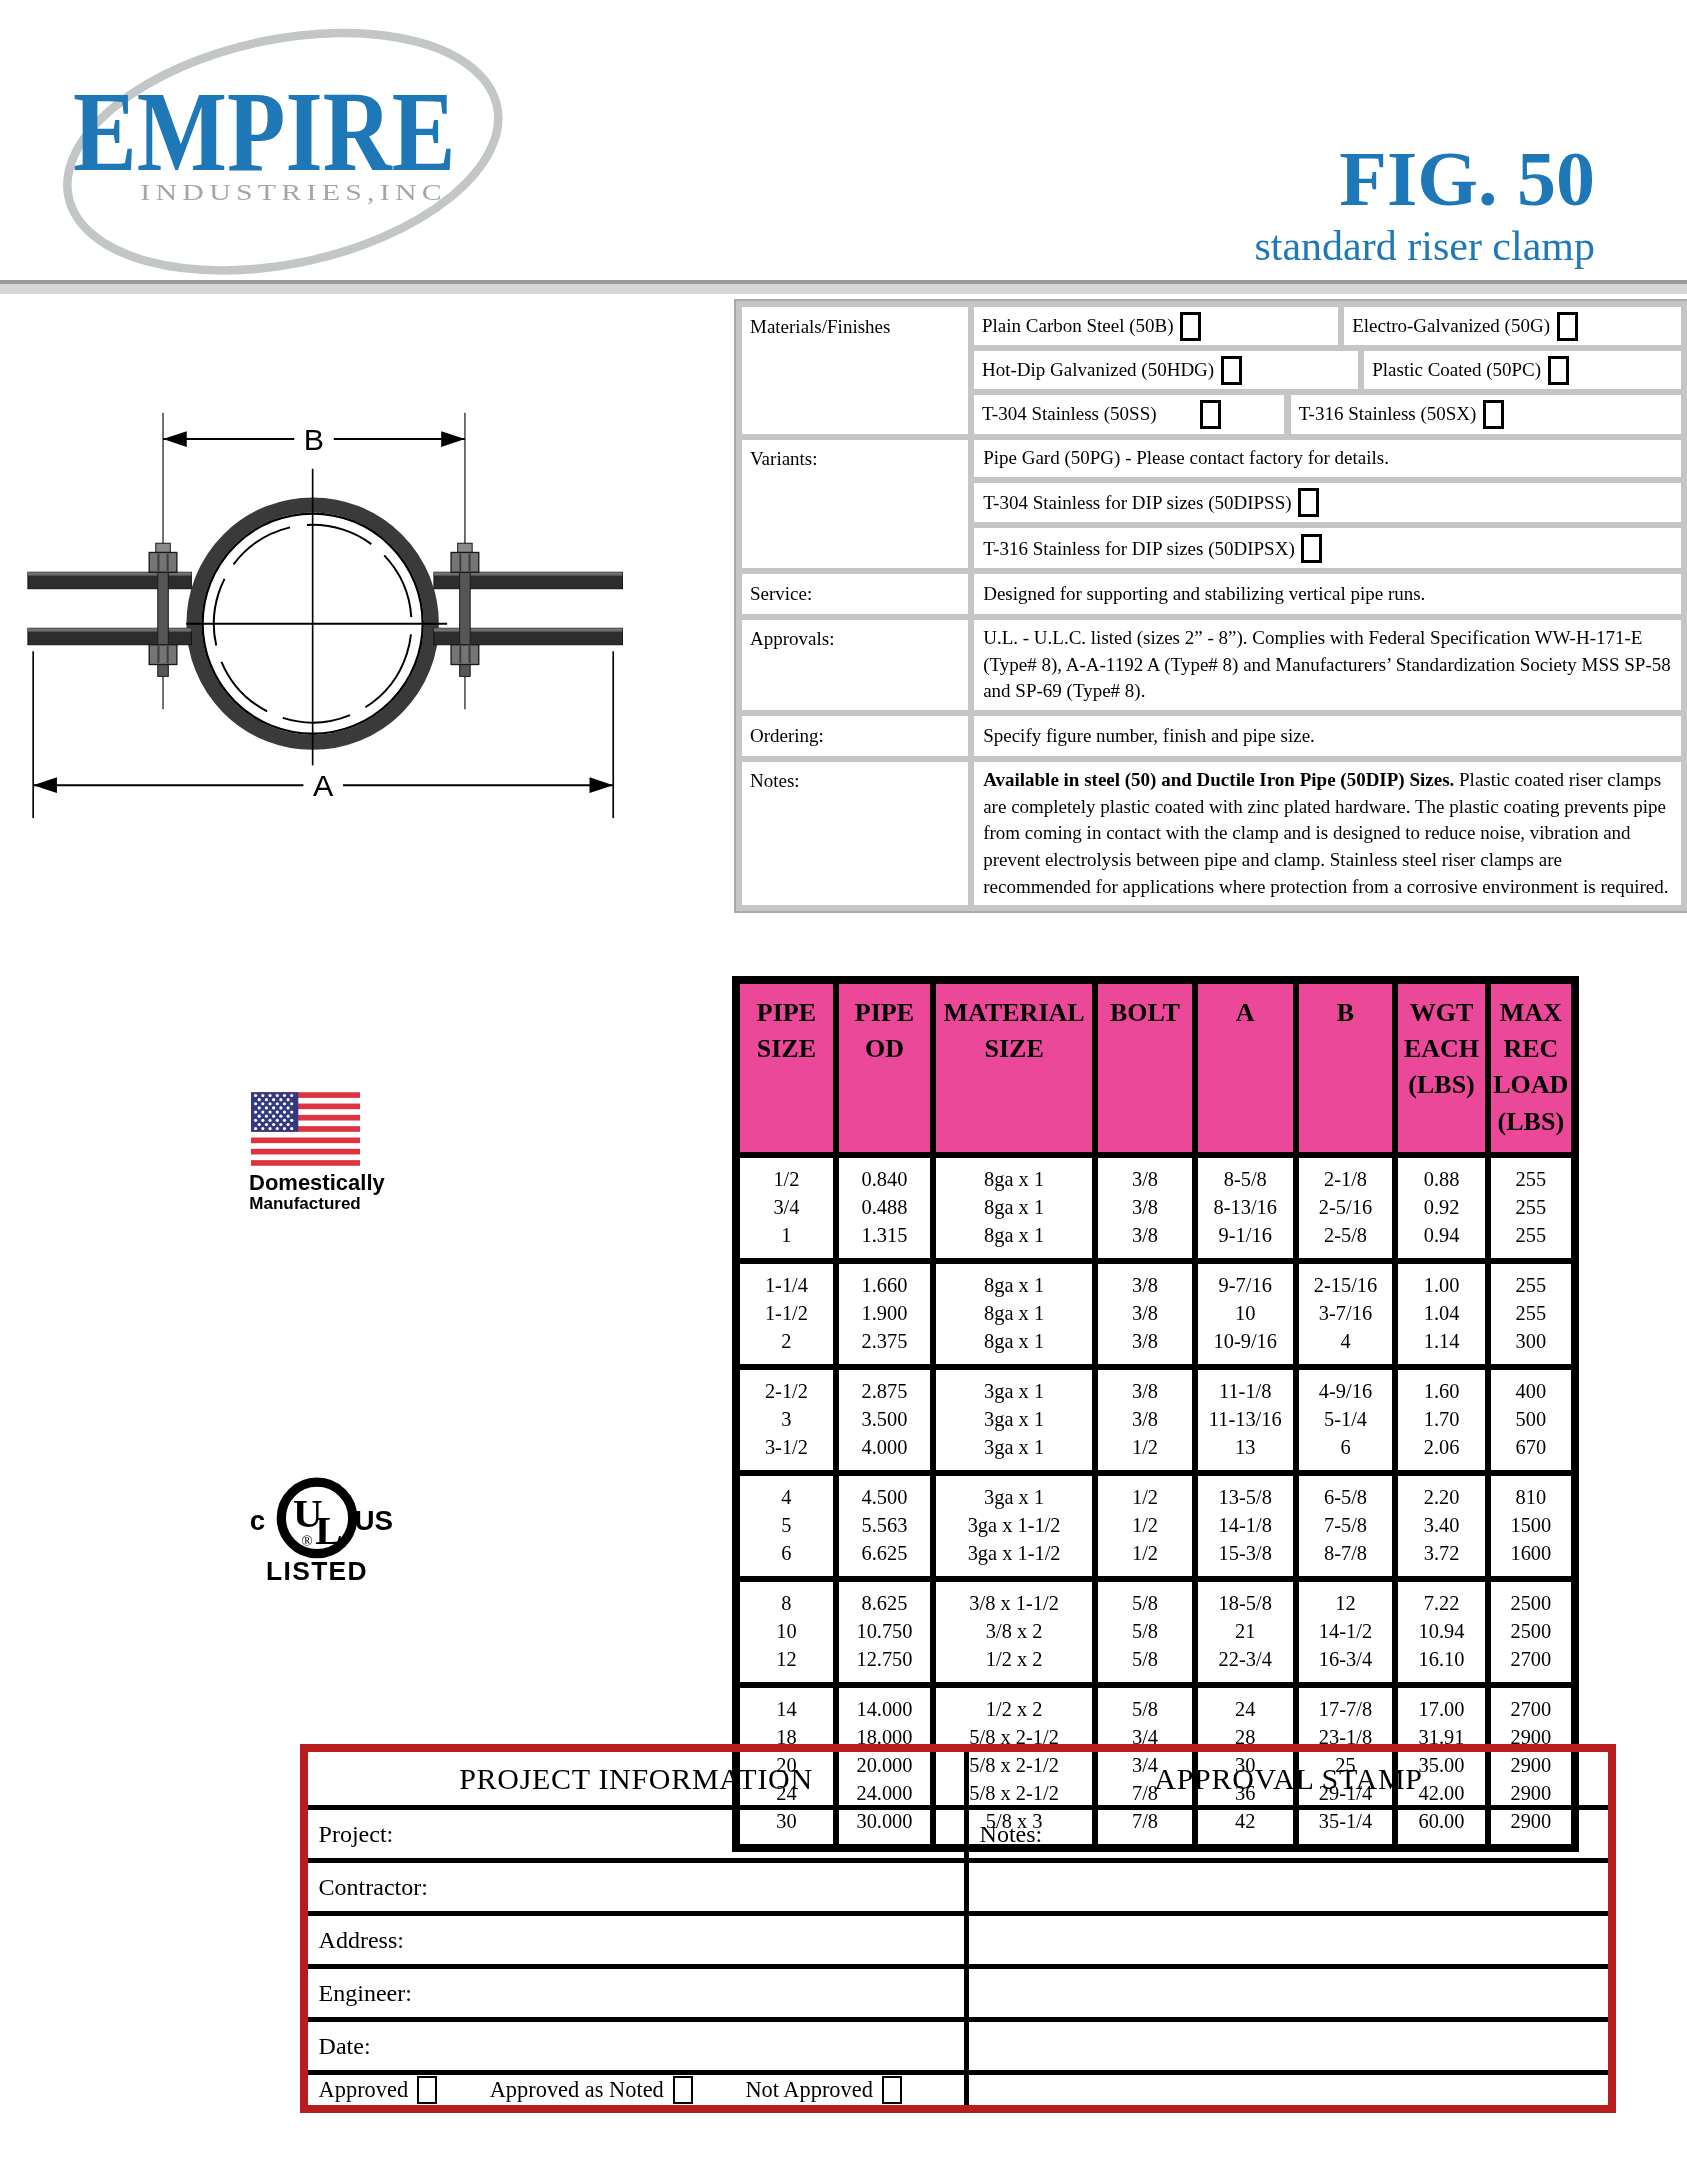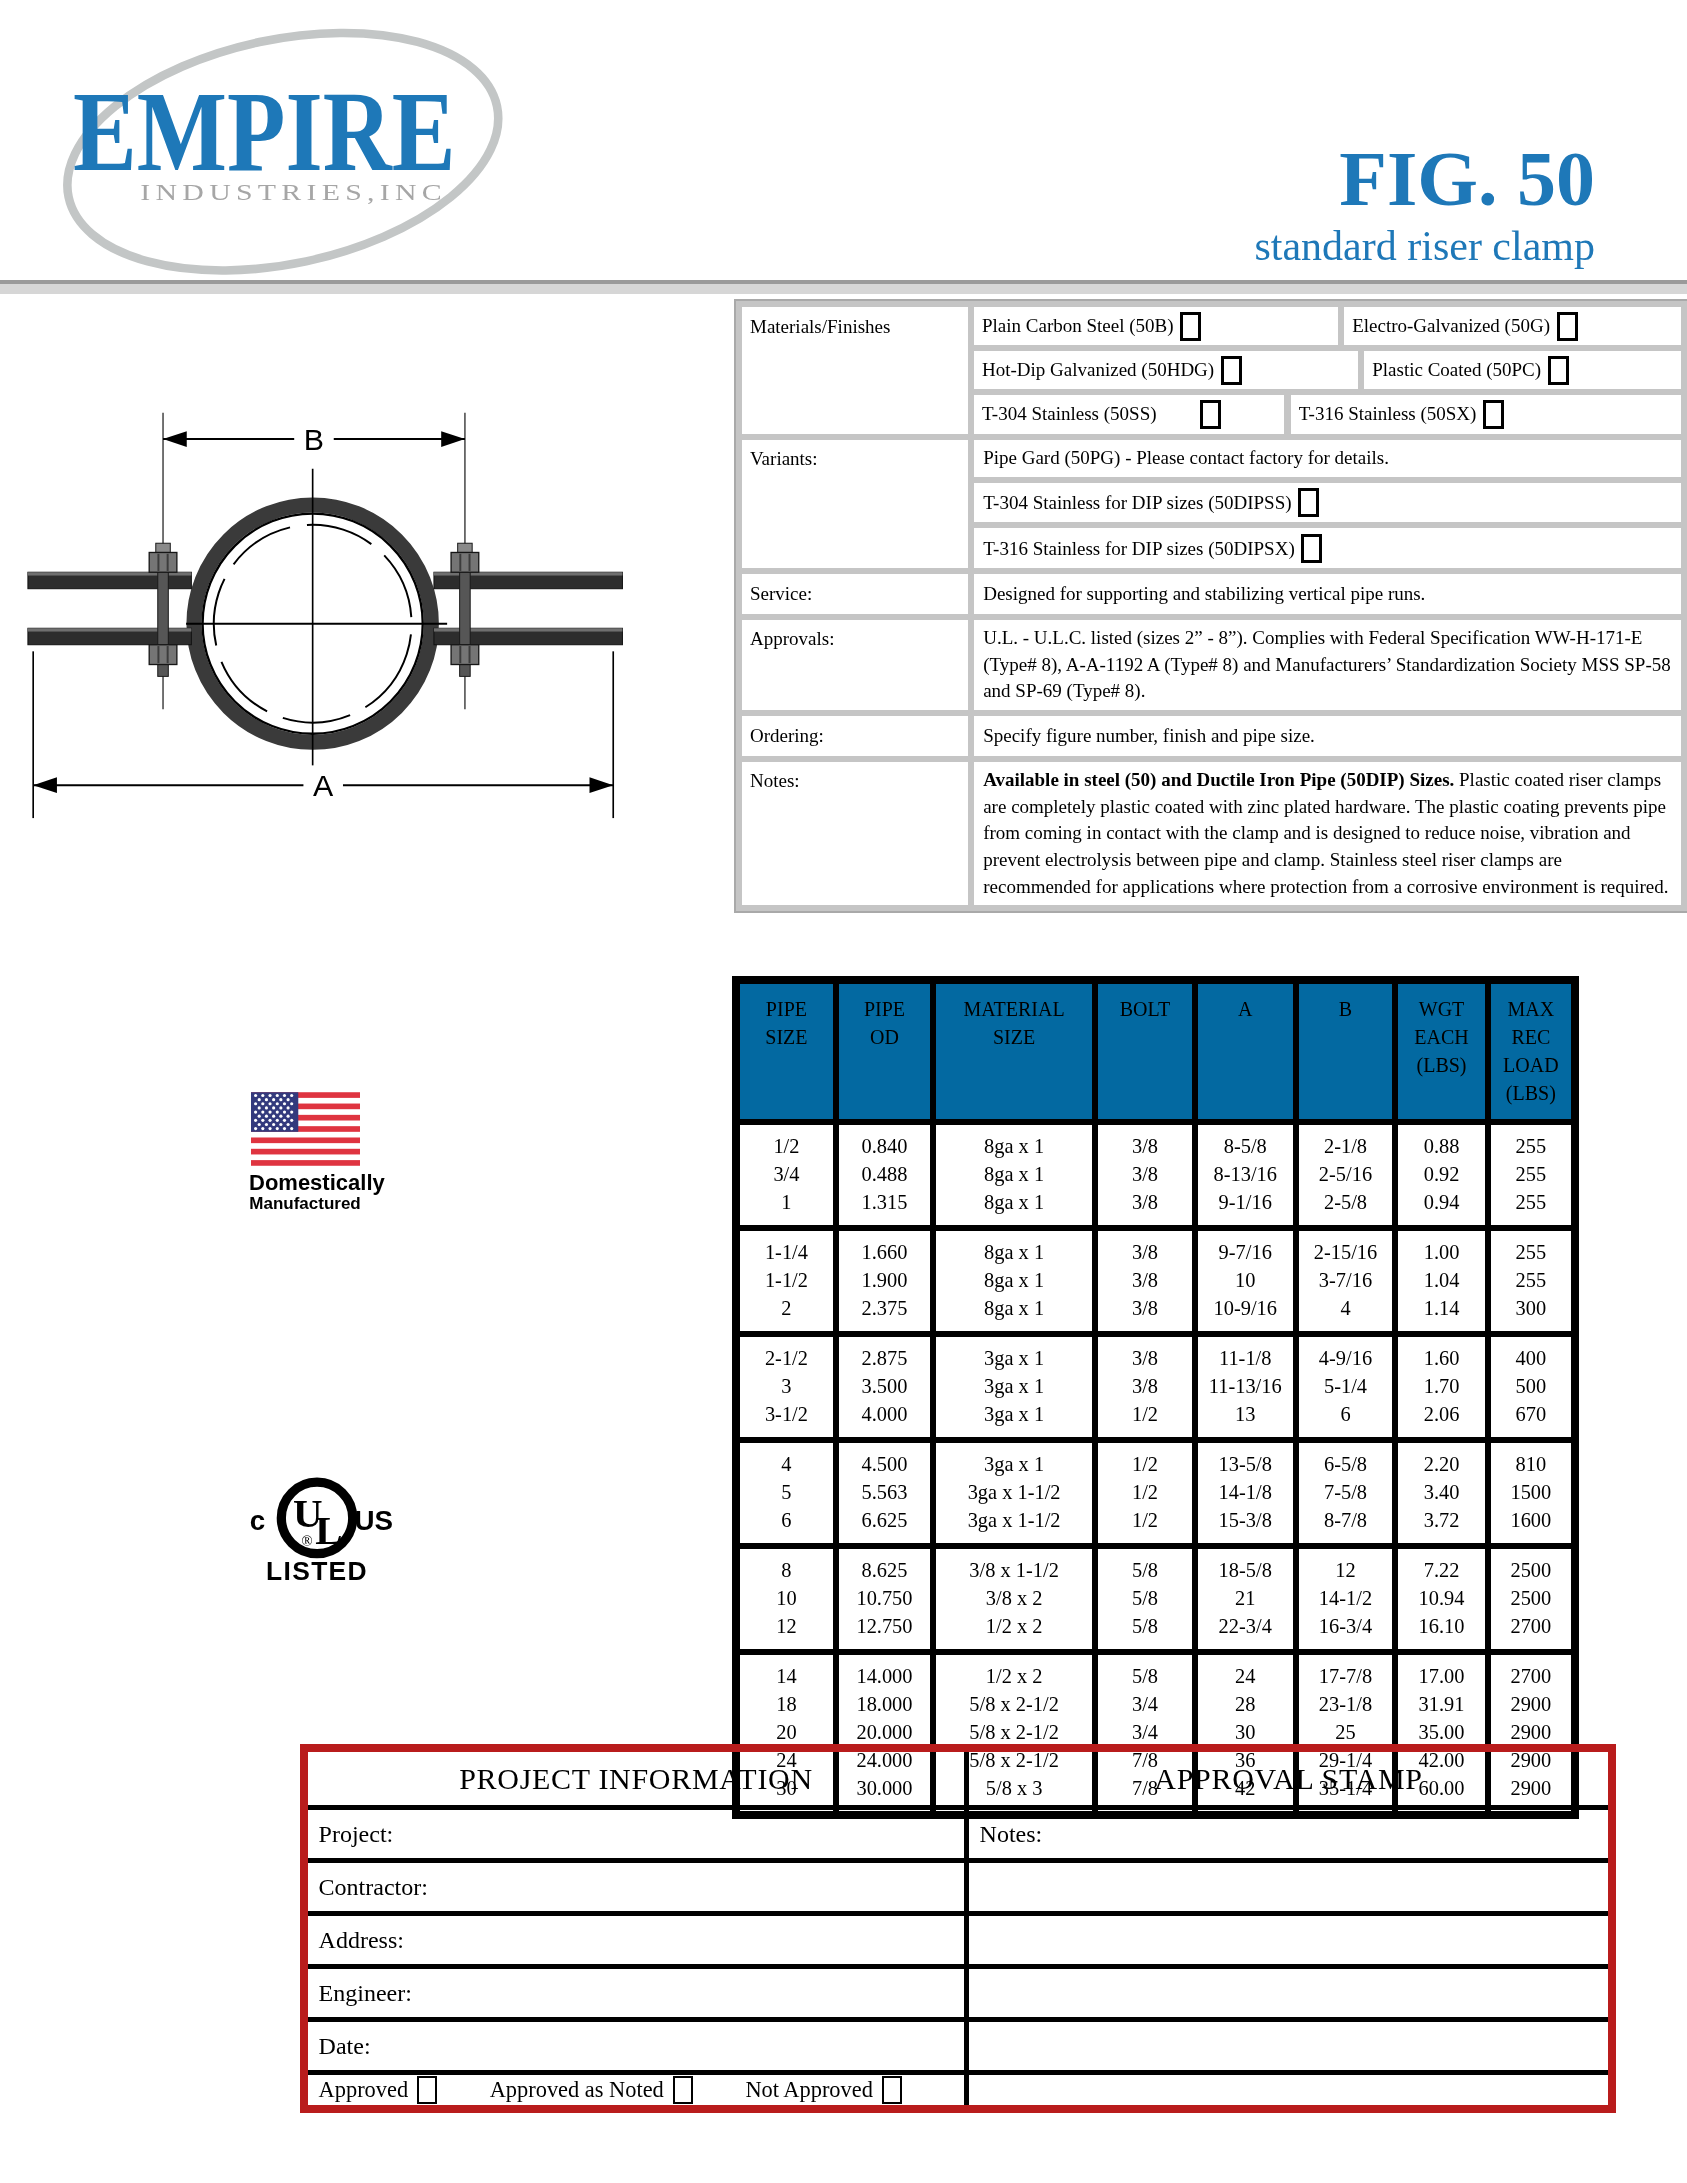--- a/index.html
+++ b/index.html
@@ -27,21 +27,21 @@
   .opt span.t{flex:0 1 auto;}
   .cb{display:inline-block;width:21px;height:29px;border:3.3px solid #000;background:#fff;
       flex:0 0 auto;margin-left:6.6px;vertical-align:middle;box-sizing:border-box;}
   td.cell .cb{vertical-align:-8px;}
   .b{font-weight:bold;}
   td.tall{line-height:1.42;}
 
   
   table.spec{position:absolute;left:732px;top:976px;width:847px;
              border-collapse:collapse;border:8px solid #000;table-layout:fixed;}
-  table.spec th{background:#0369a1;font-size:20px;font-weight:normal;vertical-align:top;
+  table.spec th{background:#ec4899;font-size:26px;font-weight:bold;vertical-align:top;
                 padding:10.6px 2.6px 12px;line-height:1.4;height:92px;}
   table.spec th + th, table.spec td + td{border-left:6px solid #000;}
   table.spec thead th{border-bottom:6.6px solid #000;}
   table.spec td{font-size:20.4px;text-align:center;height:28px;padding:0 2.6px;line-height:1.15;}
   table.spec tr.gsep td{border-top:6.6px solid #000;}
   table.spec tr.gfirst td{padding-top:8px;}
   table.spec tr.glast td{padding-bottom:8px;}
 
   
   .flagblock{position:absolute;left:249px;top:1092px;width:112px;text-align:center;}

